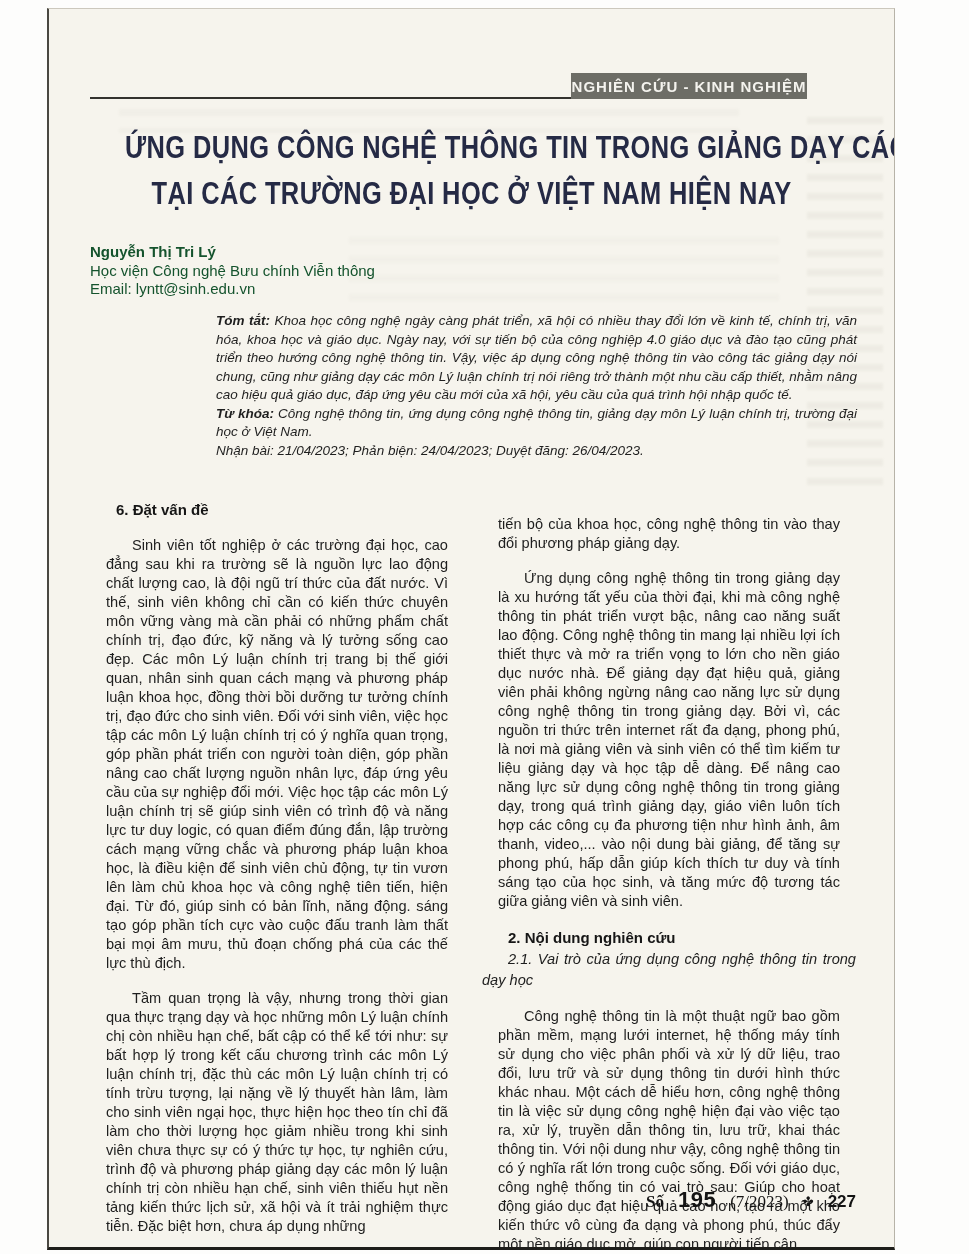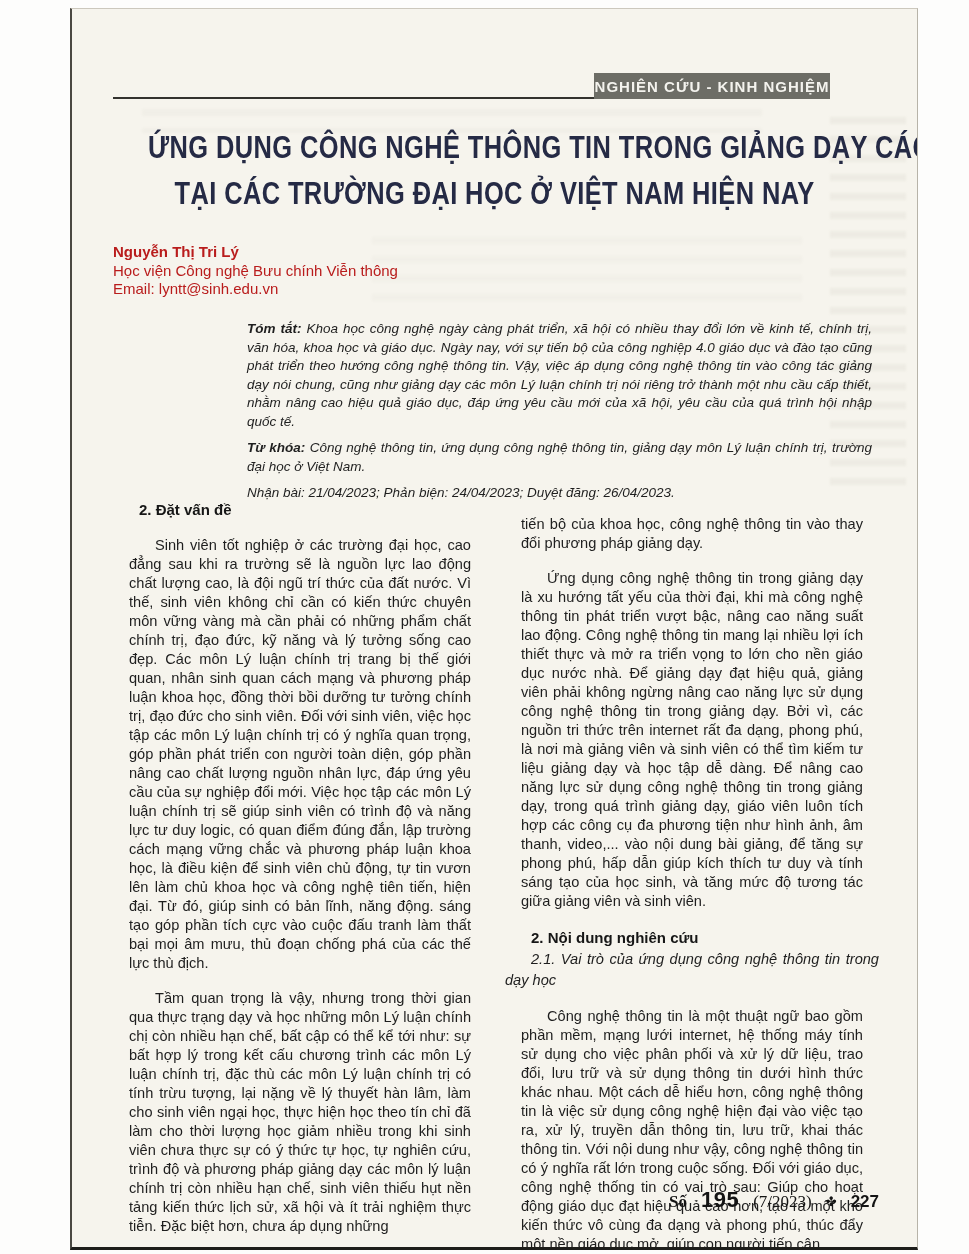--- a/index.html
+++ b/index.html
@@ -1,18 +1,18 @@
 <!DOCTYPE html>
 <html><head>
 <meta charset="utf-8">
 <style>
   html,body{margin:0;padding:0;background:#ffffff;}
   .canvas{position:relative;width:969px;height:1254px;background:#fdfdfc;overflow:hidden;
           font-family:"Liberation Sans",sans-serif;color:#222;}
-  .page{position:absolute;left:70px;top:8px;width:845px;height:1238px;background:#f6f4ed;
+  .page{position:absolute;left:47px;top:8px;width:845px;height:1238px;background:#f6f4ed;
         border-left:2px solid #4a4842;border-bottom:3px solid #1d1d1a;
         border-right:1px solid #b7b3a8;border-top:1px solid #ccc8bd;overflow:hidden;}
 
   
   .bleed{position:absolute;pointer-events:none;opacity:.5;filter:blur(1.5px);
          background:repeating-linear-gradient(to bottom, rgba(125,118,96,.14) 0 7px, rgba(0,0,0,0) 7px 19px);}
   .bleed.b1{left:758px;top:108px;width:76px;height:380px;}
   .bleed.b2{left:300px;top:228px;width:430px;height:66px;opacity:.25;}
   .bleed.b3{left:70px;top:100px;width:620px;height:24px;opacity:.3;}
 
@@ -22,27 +22,27 @@
   .badge{position:absolute;left:481px;top:0;width:236px;height:26px;background:#6d6d66;
          color:#f4f3ee;font-weight:bold;font-size:15px;letter-spacing:1px;
          display:flex;align-items:center;justify-content:center;}
 
   
   .title{position:absolute;left:0;top:116px;width:845px;text-align:center;color:#252a45;}
   .title .tline{display:block;font-weight:bold;font-size:31px;line-height:46px;
                 transform:scaleX(.82);transform-origin:center;letter-spacing:.5px;white-space:nowrap;}
 
   
-  .author{position:absolute;left:41px;top:234px;font-size:15px;line-height:18.5px;color:#b91c1c;}
+  .author{position:absolute;left:41px;top:234px;font-size:15px;line-height:18.5px;color:#14532d;}
   .author .a-name{font-weight:bold;}
 
   
   .abstract{position:absolute;left:167px;top:303px;width:641px;font-style:italic;
             font-size:13.5px;line-height:18.5px;color:#1f1f1f;text-align:justify;}
-  .abstract p{margin:8px;}
+  .abstract p{margin:0;}
   .abstract .lbl{font-weight:bold;}
 
   
   .columns{position:absolute;left:41px;top:490px;width:766px;display:flex;gap:18px;
            font-size:14.6px;line-height:19px;color:#1e1e1e;}
   .col{width:374px;text-align:justify;}
   .col p{margin:16px;text-indent:26px;}
   .col p.cont{text-indent:0;}
   .col h3{margin:0 0 1px 0;font-size:15px;line-height:21px;text-indent:26px;font-weight:bold;color:#161616;}
   .col h3.sp{}
@@ -84,21 +84,21 @@
     </div>
 
     <div class="abstract">
       <p><span class="lbl">Tóm tắt:</span><span> Khoa học công nghệ ngày càng phát triển, xã hội có nhiều thay đổi lớn về kinh tế, chính trị, văn hóa, khoa học và giáo dục. Ngày nay, với sự tiến bộ của công nghiệp 4.0 giáo dục và đào tạo cũng phát triển theo hướng công nghệ thông tin. Vậy, việc áp dụng công nghệ thông tin vào công tác giảng dạy nói chung, cũng như giảng dạy các môn Lý luận chính trị nói riêng trở thành một nhu cầu cấp thiết, nhằm nâng cao hiệu quả giáo dục, đáp ứng yêu cầu mới của xã hội, yêu cầu của quá trình hội nhập quốc tế.</span></p>
       <p><span class="lbl">Từ khóa:</span><span> Công nghệ thông tin, ứng dụng công nghệ thông tin, giảng dạy môn Lý luận chính trị, trường đại học ở Việt Nam.</span></p>
       <p>Nhận bài: 21/04/2023; Phản biện: 24/04/2023; Duyệt đăng: 26/04/2023.</p>
     </div>
 
     <div class="columns">
       <div class="col">
-        <h3>2. Đặt vấn đề</h3>
+        <h3>6. Đặt vấn đề</h3>
         <p>Sinh viên tốt nghiệp ở các trường đại học, cao đẳng sau khi ra trường sẽ là nguồn lực lao động chất lượng cao, là đội ngũ trí thức của đất nước. Vì thế, sinh viên không chỉ cần có kiến thức chuyên môn vững vàng mà cần phải có những phẩm chất chính trị, đạo đức, kỹ năng và lý tưởng sống cao đẹp. Các môn Lý luận chính trị trang bị thế giới quan, nhân sinh quan cách mạng và phương pháp luận khoa học, đồng thời bồi dưỡng tư tưởng chính trị, đạo đức cho sinh viên. Đối với sinh viên, việc học tập các môn Lý luận chính trị có ý nghĩa quan trọng, góp phần phát triển con người toàn diện, góp phần nâng cao chất lượng nguồn nhân lực, đáp ứng yêu cầu của sự nghiệp đổi mới. Việc học tập các môn Lý luận chính trị sẽ giúp sinh viên có trình độ và năng lực tư duy logic, có quan điểm đúng đắn, lập trường cách mạng vững chắc và phương pháp luận khoa học, là điều kiện để sinh viên chủ động, tự tin vươn lên làm chủ khoa học và công nghệ tiên tiến, hiện đại. Từ đó, giúp sinh có bản lĩnh, năng động. sáng tạo góp phần tích cực vào cuộc đấu tranh làm thất bại mọi âm mưu, thủ đoạn chống phá của các thế lực thù địch.</p>
         <p>Tầm quan trọng là vậy, nhưng trong thời gian qua thực trạng dạy và học những môn Lý luận chính chị còn nhiều hạn chế, bất cập có thể kể tới như: sự bất hợp lý trong kết cấu chương trình các môn Lý luận chính trị, đặc thù các môn Lý luận chính trị có tính trừu tượng, lại nặng về lý thuyết hàn lâm, làm cho sinh viên ngại học, thực hiện học theo tín chỉ đã làm cho thời lượng học giảm nhiều trong khi sinh viên chưa thực sự có ý thức tự học, tự nghiên cứu, trình độ và phương pháp giảng dạy các môn lý luận chính trị còn nhiều hạn chế, sinh viên thiếu hụt nền tảng kiến thức lịch sử, xã hội và ít trải nghiệm thực tiễn. Đặc biệt hơn, chưa áp dụng những</p>
       </div>
       <div class="col">
         <p class="cont">tiến bộ của khoa học, công nghệ thông tin vào thay đổi phương pháp giảng dạy.</p>
         <p>Ứng dụng công nghệ thông tin trong giảng dạy là xu hướng tất yếu của thời đại, khi mà công nghệ thông tin phát triển vượt bậc, nâng cao năng suất lao động. Công nghệ thông tin mang lại nhiều lợi ích thiết thực và mở ra triển vọng to lớn cho nền giáo dục nước nhà. Để giảng dạy đạt hiệu quả, giảng viên phải không ngừng nâng cao năng lực sử dụng công nghệ thông tin trong giảng dạy. Bởi vì, các nguồn tri thức trên internet rất đa dạng, phong phú, là nơi mà giảng viên và sinh viên có thể tìm kiếm tư liệu giảng dạy và học tập dễ dàng. Để nâng cao năng lực sử dụng công nghệ thông tin trong giảng dạy, trong quá trình giảng dạy, giáo viên luôn tích hợp các công cụ đa phương tiện như hình ảnh, âm thanh, video,... vào nội dung bài giảng, để tăng sự phong phú, hấp dẫn giúp kích thích tư duy và tính sáng tạo của học sinh, và tăng mức độ tương tác giữa giảng viên và sinh viên.</p>
         <h3 class="sp">2. Nội dung nghiên cứu</h3>
         <h4>2.1. Vai trò của ứng dụng công nghệ thông tin trong dạy học</h4>
         <p>Công nghệ thông tin là một thuật ngữ bao gồm phần mềm, mạng lưới internet, hệ thống máy tính sử dụng cho việc phân phối và xử lý dữ liệu, trao đổi, lưu trữ và sử dụng thông tin dưới hình thức khác nhau. Một cách dễ hiểu hơn, công nghệ thông tin là việc sử dụng công nghệ hiện đại vào việc tạo ra, xử lý, truyền dẫn thông tin, lưu trữ, khai thác thông tin. Với nội dung như vậy, công nghệ thông tin có ý nghĩa rất lớn trong cuộc sống. Đối với giáo dục, công nghệ thống tin có vai trò sau: Giúp cho hoạt động giáo dục đạt hiệu quả cao hơn, tạo ra một kho kiến thức vô cùng đa dạng và phong phú, thúc đẩy một nền giáo dục mở, giúp con người tiếp cận</p>
       </div>

